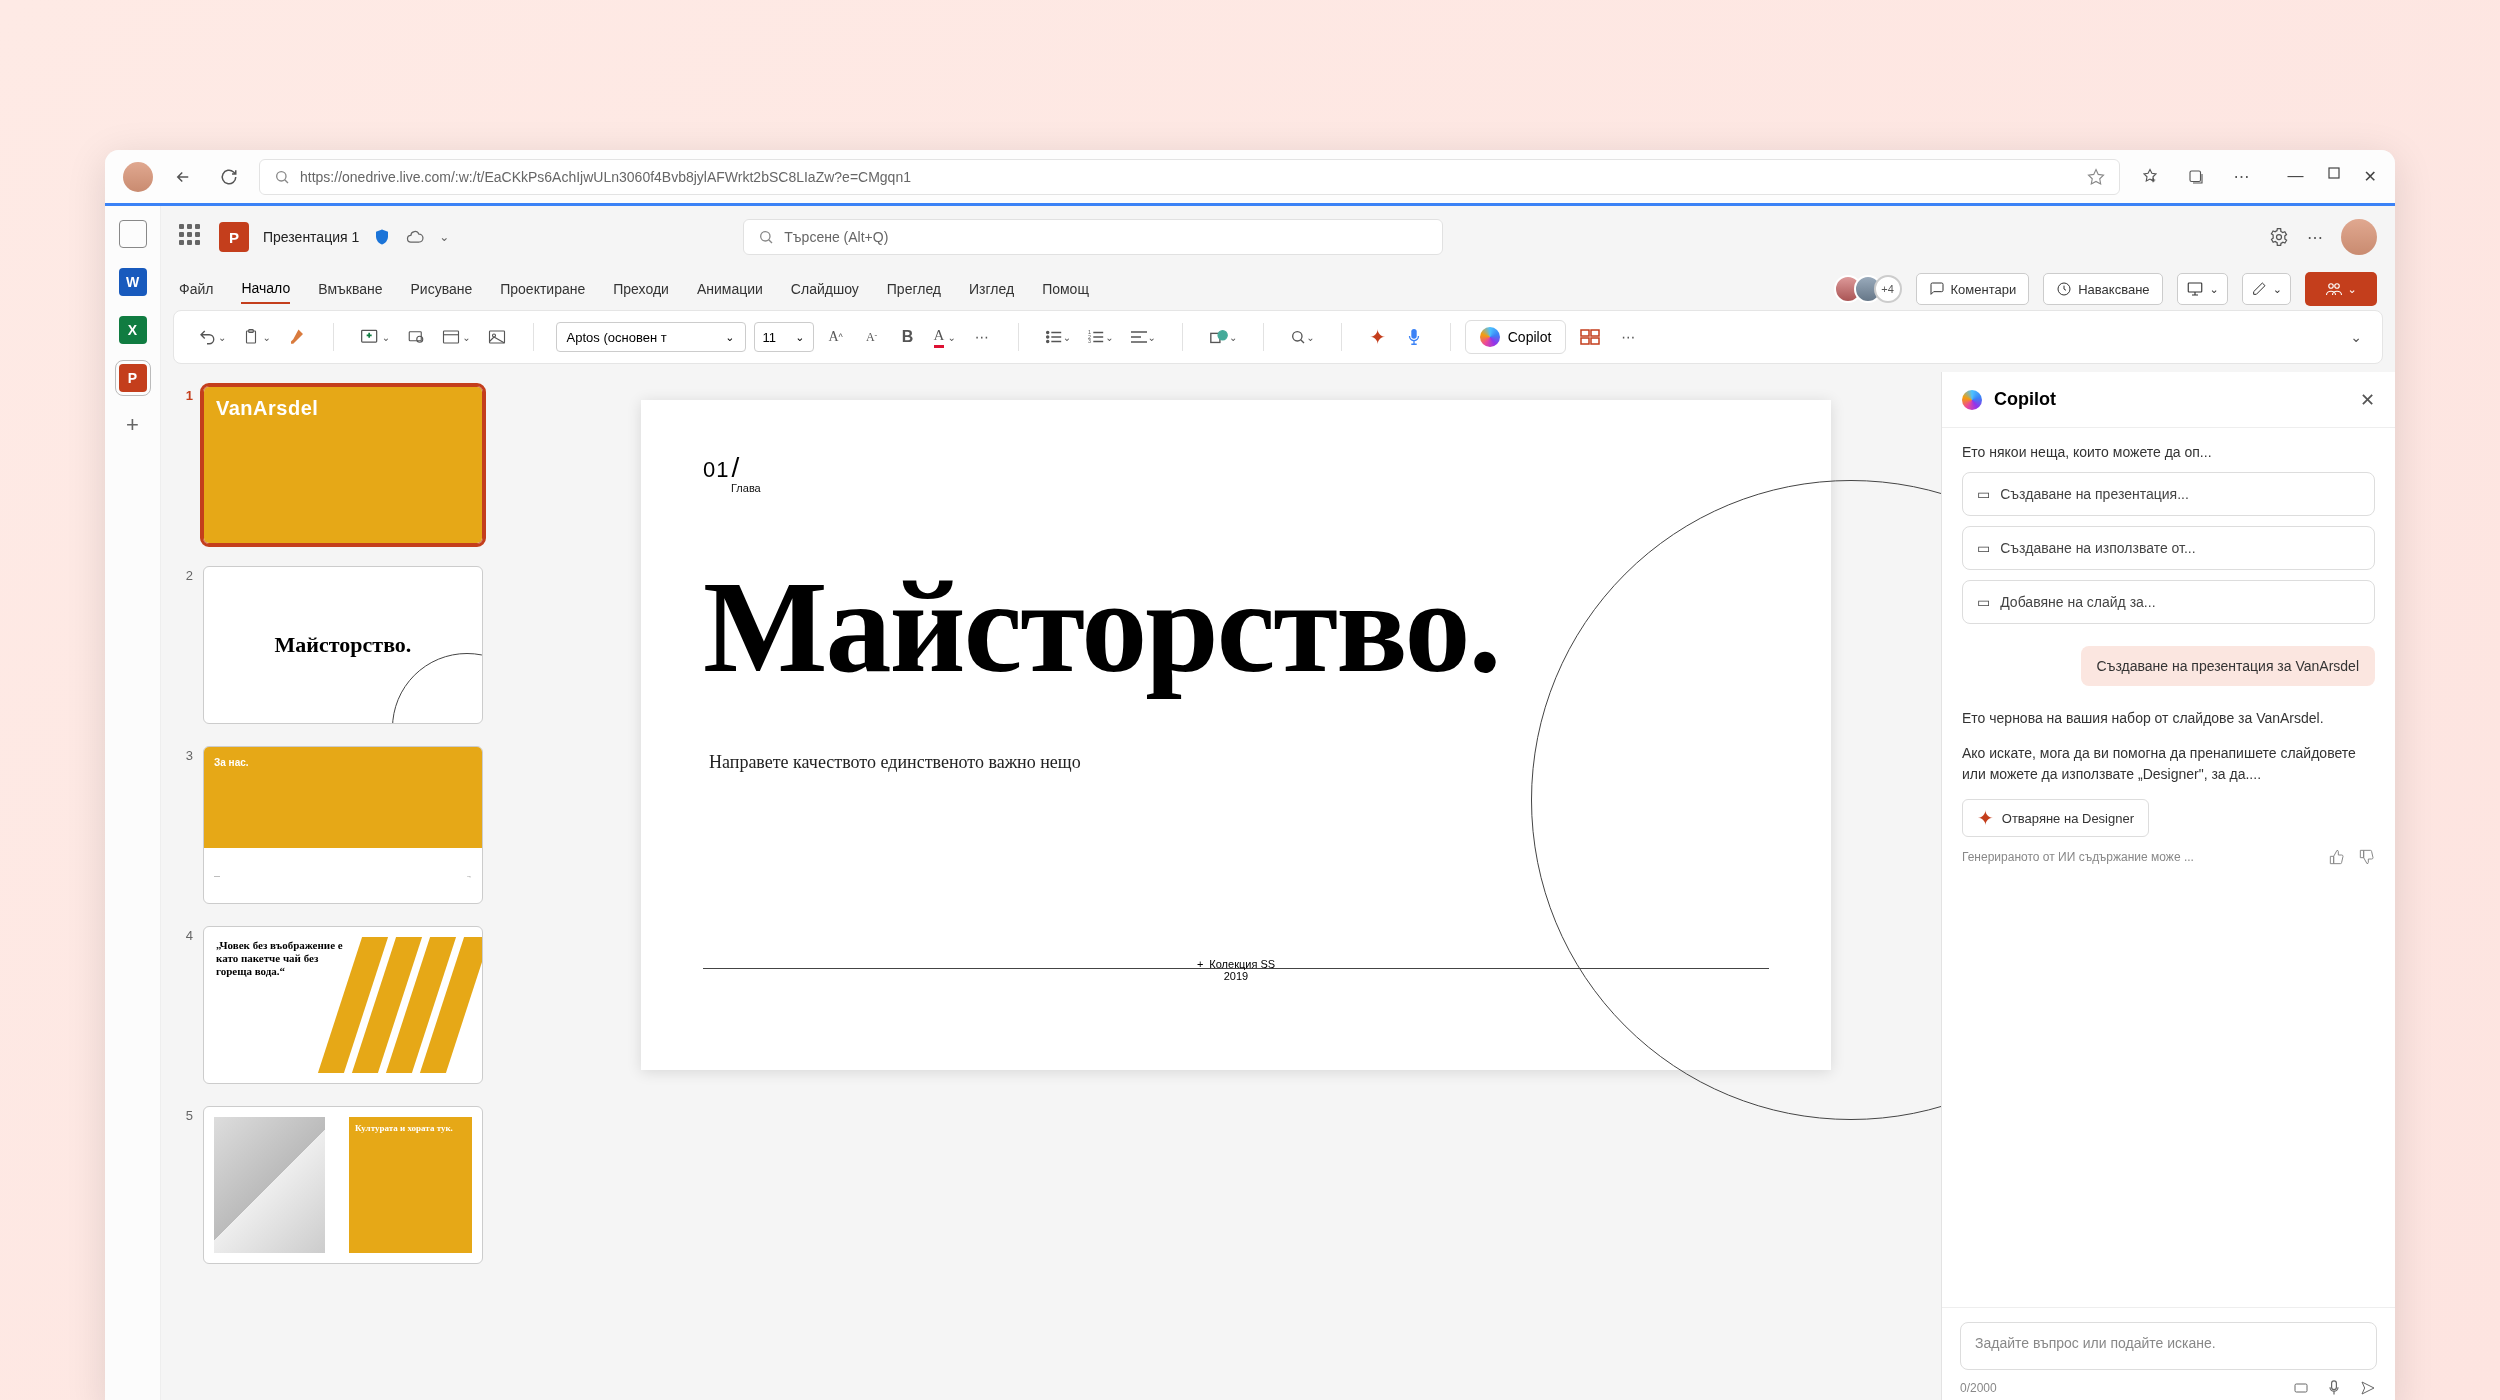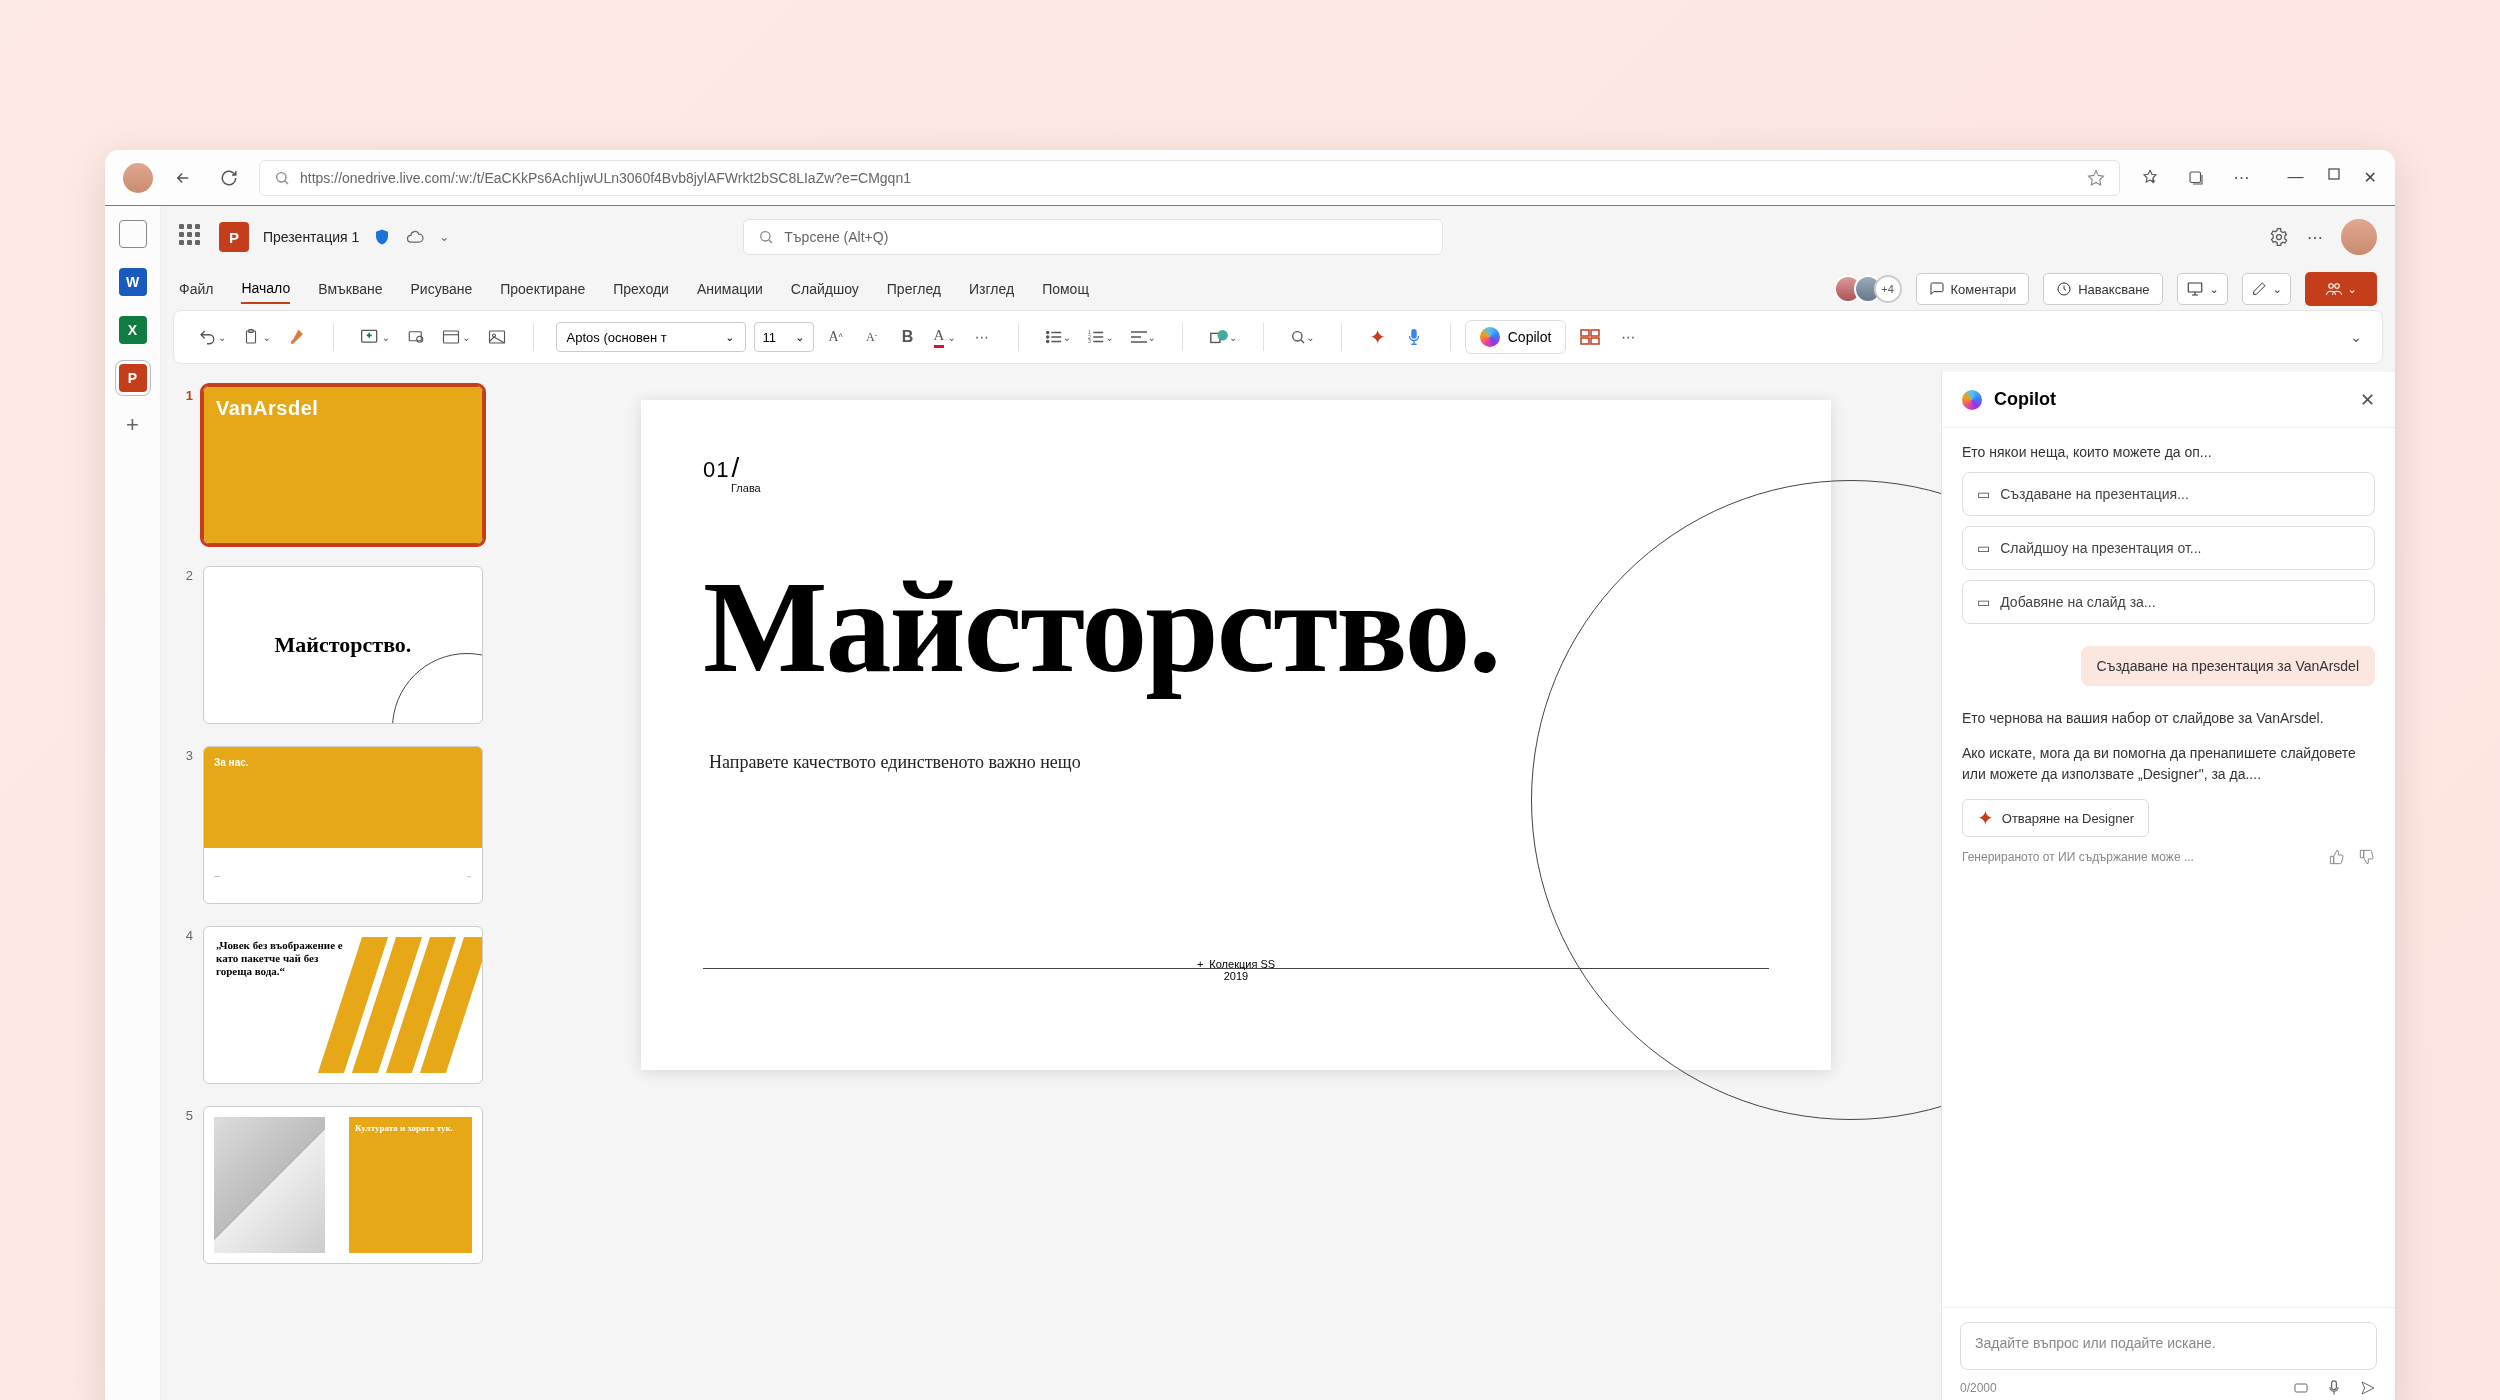--- a/index.html
+++ b/index.html
@@ -1,20 +1,20 @@
 <!DOCTYPE html>
 <html><head>
 <meta charset="utf-8">
 <style>
 * { box-sizing: border-box; margin: 0; padding: 0; font-family: "Segoe UI", Arial, sans-serif; }
 body { background: linear-gradient(135deg, #feeae5 0%, #fde4e0 100%); width: 2500px; height: 1400px; overflow: hidden; }
 
 .window { position: absolute; left: 105px; top: 150px; width: 2290px; height: 1260px; background: #f5f5f5; border-radius: 14px 14px 0 0; box-shadow: 0 8px 40px rgba(0,0,0,.12); overflow: hidden; display: flex; flex-direction: column; }
 
-.titlebar { height: 56px; background: #fdfdfd; display: flex; align-items: center; padding: 0 18px; gap: 14px; border-bottom: 1px solid #3b82f6; }
+.titlebar { height: 56px; background: #fdfdfd; display: flex; align-items: center; padding: 0 18px; gap: 14px; border-bottom: 3px solid #3b82f6; }
 .avatar-small { width: 30px; height: 30px; border-radius: 50%; background: linear-gradient(#e0a890,#c98b70); }
 .tb-btn { width: 32px; height: 32px; display: flex; align-items: center; justify-content: center; color: #555; cursor: pointer; border-radius: 4px; }
 .url-box { flex: 1; height: 36px; background: #fff; border: 1px solid #e3e3e3; border-radius: 6px; display: flex; align-items: center; padding: 0 14px; gap: 10px; font-size: 14px; color: #666; }
 .url-text { flex: 1; white-space: nowrap; overflow: hidden; }
 .win-controls { display: flex; gap: 24px; margin-left: 16px; color: #444; }
 
 .body-row { flex: 1; display: flex; overflow: hidden; }
 
 .side-rail { width: 56px; background: #fcfcfc; border-right: 1px solid #eee; display: flex; flex-direction: column; align-items: center; padding-top: 14px; gap: 20px; }
 .rail-icon { width: 28px; height: 28px; border-radius: 4px; display: flex; align-items: center; justify-content: center; font-size: 14px; font-weight: 700; color: #fff; cursor: pointer; }
@@ -492,21 +492,21 @@
             <div class="cp-close">✕</div>
           </div>
           <div class="cp-body">
             <div class="cp-intro">Ето някои неща, които можете да оп...</div>
             <div class="cp-sug">
                 <span>▭</span>
                 <span>Създаване на презентация...</span>
               </div>
             <div class="cp-sug">
                 <span>▭</span>
-                <span>Слайдшоу на презентация от...</span>
+                <span>Създаване на използвате от...</span>
               </div>
             <div class="cp-sug">
                 <span>▭</span>
                 <span>Добавяне на слайд за...</span>
               </div>
             <div class="cp-user-msg">Създаване на презентация за VanArsdel</div>
             <div class="cp-asst">Ето чернова на вашия набор от слайдове за VanArsdel.</div>
             <div class="cp-asst">Ако искате, мога да ви помогна да пренапишете слайдовете или можете да използвате „Designer", за да....</div>
             <div class="cp-designer-btn">
                 <span class="designer-spark">✦</span>

